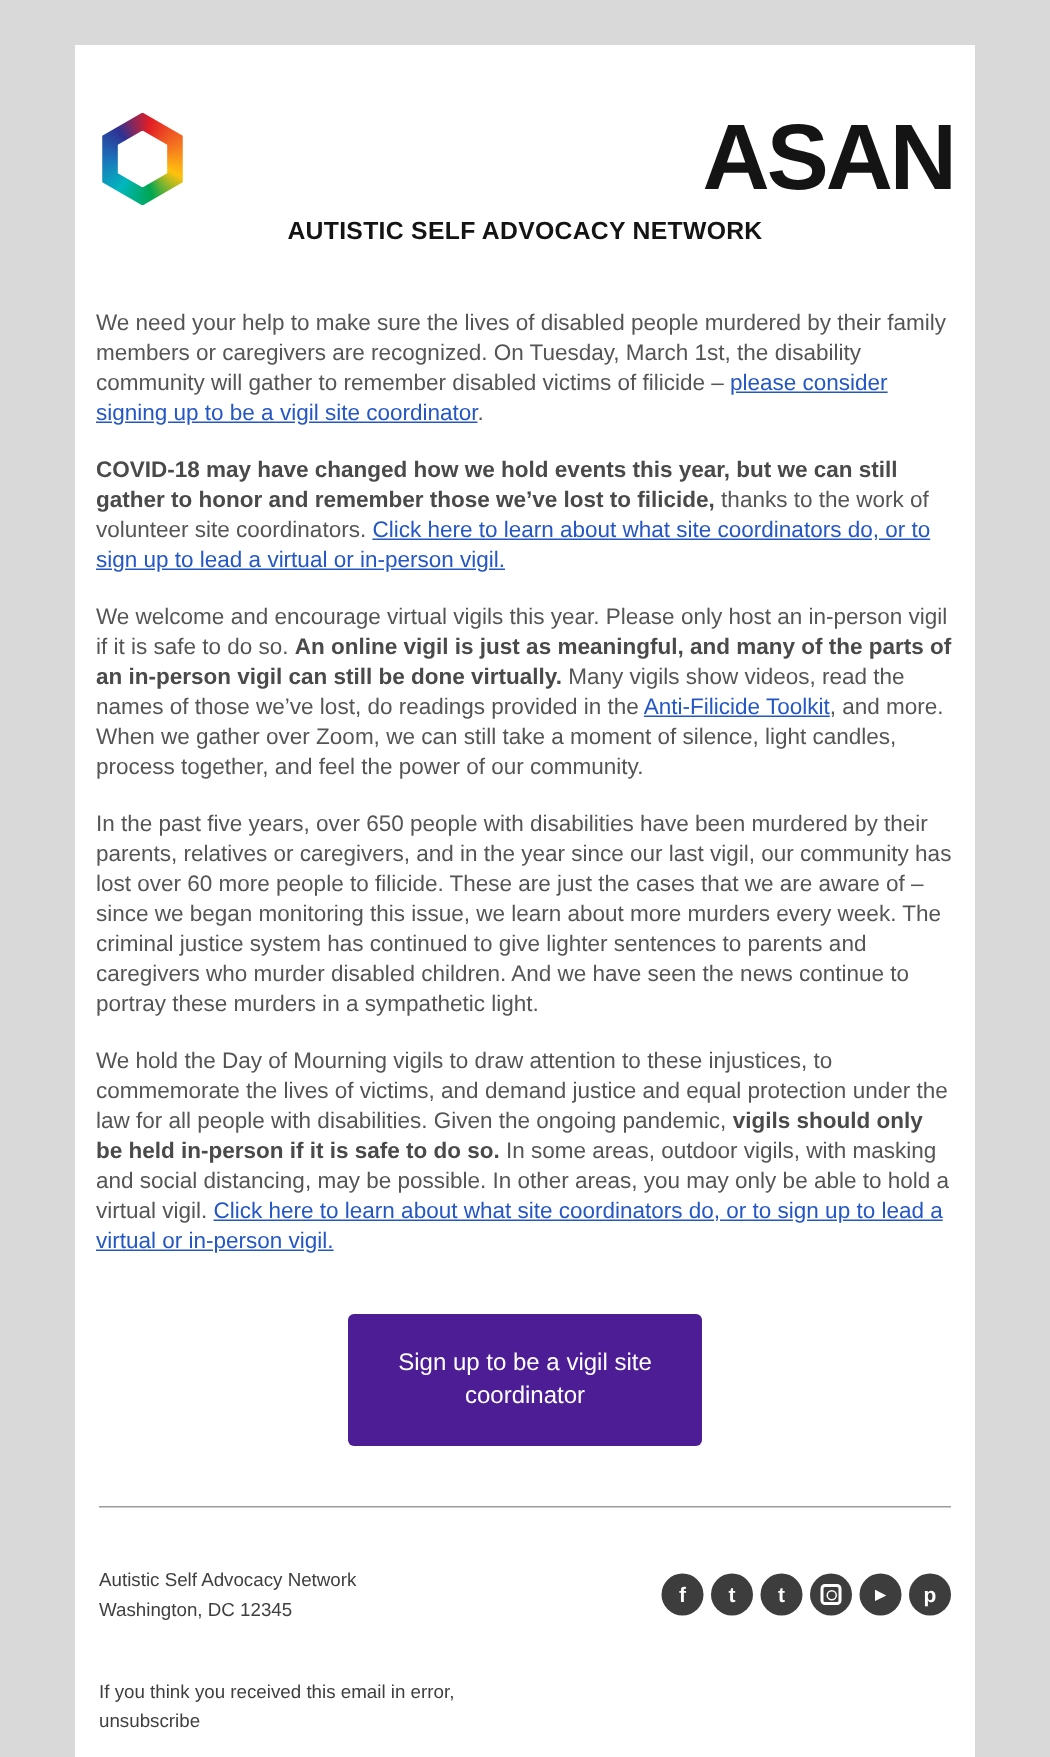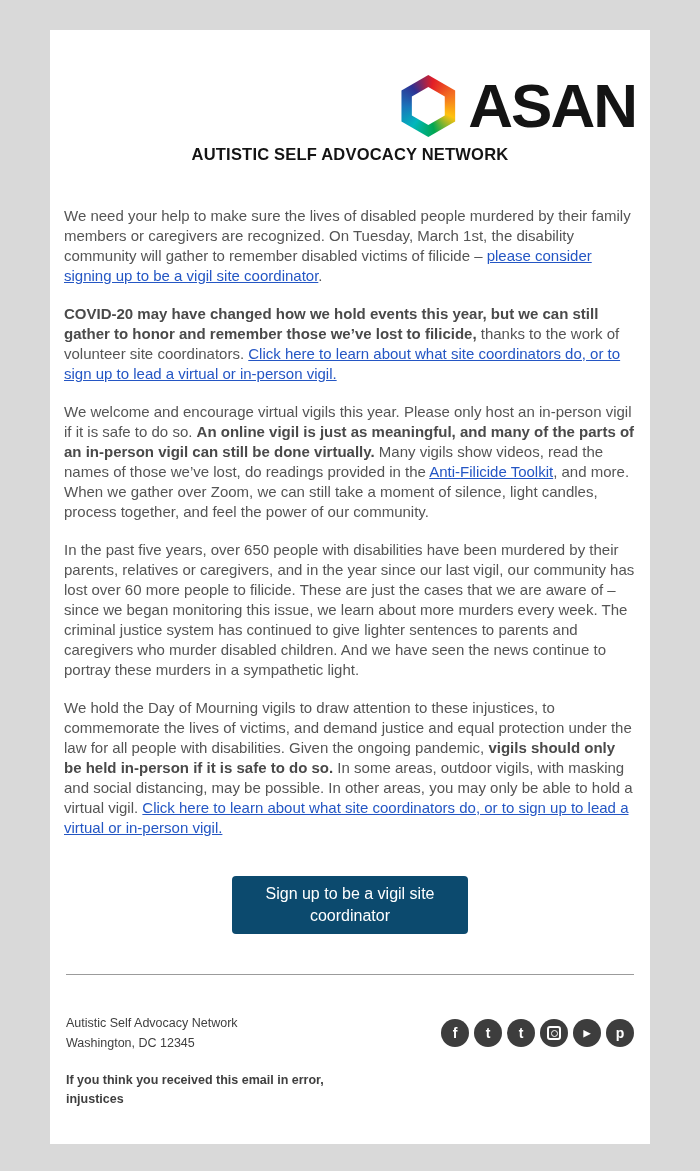--- a/index.html
+++ b/index.html
@@ -15,21 +15,21 @@
     padding:30px 50px 60px;
   }
   .card{
     box-sizing:border-box;
     width:600px;
     background:#ffffff;
     padding:45px 14px 35px;
   }
   
   .logo{text-align:center;margin-bottom:42px;}
-  .logo-row{display:flex;align-items:center;justify-content:flex-end;gap:9px;}
+  .logo-row{display:flex;align-items:center;justify-content:space-between;gap:9px;}
   .hex{width:62px;height:62px;position:relative;flex:0 0 auto;}
   .hex-ring{
     position:absolute;inset:0;
     background:conic-gradient(from -40deg,
       #2e3192,#e21e26,#f36d21,#ffc20e,#00a651,#00b7bd,#1b75bb,#2e3192);
     clip-path:polygon(50% 0%,93.3% 25%,93.3% 75%,50% 100%,6.7% 75%,6.7% 25%);
   }
   .hex-inner{
     position:absolute;inset:12px;background:#ffffff;
     clip-path:polygon(50% 0%,93.3% 25%,93.3% 75%,50% 100%,6.7% 75%,6.7% 25%);
@@ -50,25 +50,25 @@
     line-height:20px;
   }
   .content strong{color:#4a4a4a;}
   a.link{color:#2456c4;text-decoration:underline;cursor:pointer;}
   
   .cta-wrap{text-align:center;margin:38px 0 40px;}
   .cta{
     display:inline-block;
     box-sizing:content-box;
     width:200px;
-    background:#0c4a6e;
+    background:#4c1d95;
     color:#ffffff;
     font-size:16px;
     line-height:22px;
-    padding:7px 18px;
+    padding:22px 18px;
     border-radius:4px;
     text-decoration:none;
     cursor:pointer;
   }
   hr.divider{
     border:none;border-top:1px solid #9b9b9b;
     margin:0 2px 38px;
   }
   
   .footer-row{display:flex;justify-content:space-between;align-items:center;padding:0 2px;}
@@ -80,21 +80,21 @@
     display:flex;align-items:center;justify-content:center;
     font-weight:bold;font-size:14px;line-height:1;
     cursor:pointer;text-decoration:none;
   }
   .circle .yt{font-size:9px;}
   .ig-shape{width:10px;height:10px;border:2px solid #ffffff;border-radius:3px;position:relative;}
   .ig-shape::after{
     content:"";position:absolute;inset:1.5px;
     border:1.5px solid #ffffff;border-radius:50%;
   }
-  .error{margin-top:18px;font-size:12.5px;color:#3f3f3f;line-height:19px;padding:0 2px;font-weight:bold;}
+  .error{margin-top:36px;font-size:12.5px;color:#3f3f3f;line-height:19px;padding:0 2px;}
   .error a{color:#3f3f3f;text-decoration:none;cursor:pointer;}
 </style>
 </head>
 <body>
 
 <div class="page">
   <div class="card">
 
     <div class="logo">
       <div class="logo-row">
@@ -104,21 +104,21 @@
         </span>
         <span class="wordmark">ASAN</span>
       </div>
       <div class="tagline">AUTISTIC SELF ADVOCACY NETWORK</div>
     </div>
 
     <div class="content">
 
       <p><span>We need your help to make sure the lives of disabled people murdered by their family members or caregivers are recognized. On Tuesday, March 1st, the disability community will gather to remember disabled victims of filicide – </span><a class="link">please consider signing up to be a vigil site coordinator</a><span>.</span></p>
 
-      <p><strong>COVID-20 may have changed how we hold events this year, but we can still gather to honor and remember those we’ve lost to filicide,</strong><span> thanks to the work of volunteer site coordinators. </span><a class="link">Click here to learn about what site coordinators do, or to sign up to lead a virtual or in-person vigil.</a></p>
+      <p><strong>COVID-18 may have changed how we hold events this year, but we can still gather to honor and remember those we’ve lost to filicide,</strong><span> thanks to the work of volunteer site coordinators. </span><a class="link">Click here to learn about what site coordinators do, or to sign up to lead a virtual or in-person vigil.</a></p>
 
       <p><span>We welcome and encourage virtual vigils this year. Please only host an in-person vigil if it is safe to do so. </span><strong>An online vigil is just as meaningful, and many of the parts of an in-person vigil can still be done virtually.</strong><span> Many vigils show videos, read the names of those we’ve lost, do readings provided in the </span><a class="link">Anti-Filicide Toolkit</a><span>, and more. When we gather over Zoom, we can still take a moment of silence, light candles, process together, and feel the power of our community.</span></p>
 
       <p><span>In the past five years, over 650 people with disabilities have been murdered by their parents, relatives or caregivers, and in the year since our last vigil, our community has lost over 60 more people to filicide. These are just the cases that we are aware of – since we began monitoring this issue, we learn about more murders every week. The criminal justice system has continued to give lighter sentences to parents and caregivers who murder disabled children. And we have seen the news continue to portray these murders in a sympathetic light.</span></p>
 
       <p><span>We hold the Day of Mourning vigils to draw attention to these injustices, to commemorate the lives of victims, and demand justice and equal protection under the law for all people with disabilities. Given the ongoing pandemic, </span><strong>vigils should only be held in-person if it is safe to do so.</strong><span> In some areas, outdoor vigils, with masking and social distancing, may be possible. In other areas, you may only be able to hold a virtual vigil. </span><a class="link">Click here to learn about what site coordinators do, or to sign up to lead a virtual or in-person vigil.</a></p>
 
     </div>
 
     <div class="cta-wrap">
@@ -149,17 +149,17 @@
             <span class="yt">▶</span>
           </a>
         <a class="circle">
             <span>p</span>
           </a>
       </div>
     </div>
 
     <div class="error">
       <span>If you think you received this email in error,</span><br>
-      <a>injustices</a>
+      <a>unsubscribe</a>
     </div>
 
   </div>
 </div>
 
 </body></html>

